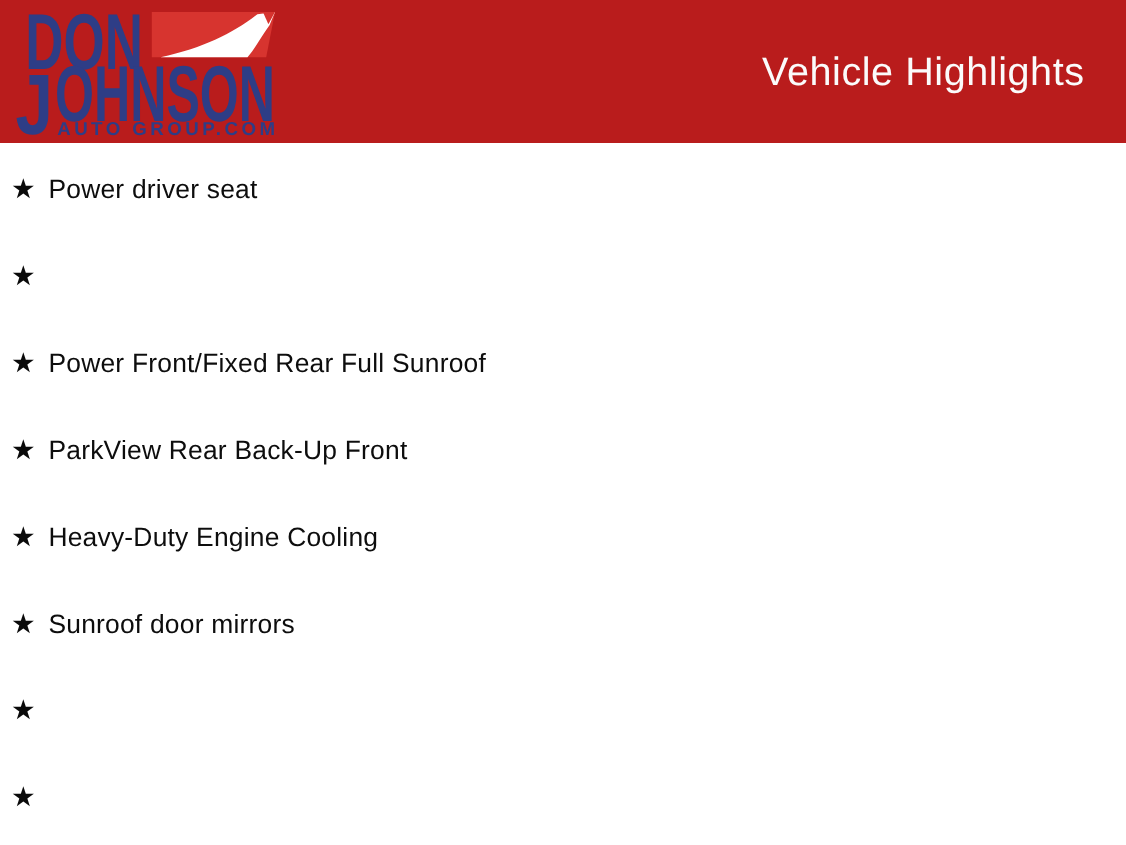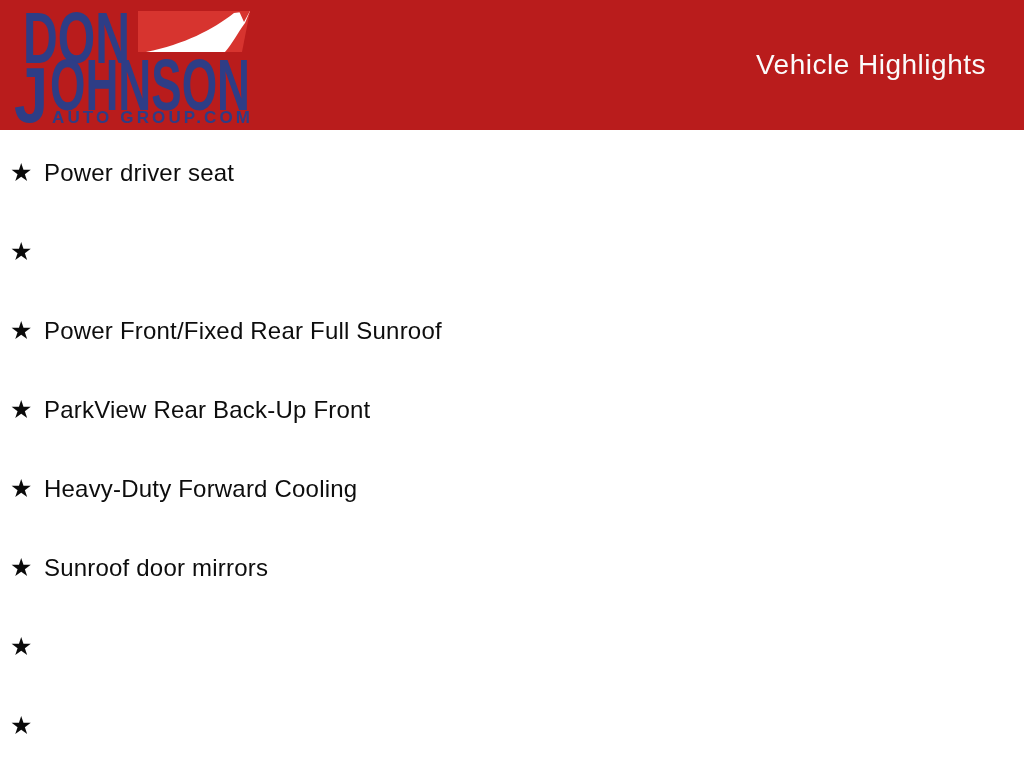--- a/index.html
+++ b/index.html
@@ -19,21 +19,21 @@
     position: relative;
     width: 100%;
     height: 130px;
     background: #b91c1c;
   }
   .header-title {
     position: absolute;
     right: 38px;
     top: 50%;
     transform: translateY(-50%);
-    font-size: 28px;
+    font-size: 36px;
     color: #fbfbfb;
     letter-spacing: 0.5px;
   }
   .logo {
     position: absolute;
     left: 10px;
     top: 8px;
     width: 245px;
     height: 120px;
   }
@@ -101,21 +101,21 @@
     <div class="row">
       <span class="star">★</span>
       <span class="label">Power Front/Fixed Rear Full Sunroof</span>
     </div>
     <div class="row">
       <span class="star">★</span>
       <span class="label">ParkView Rear Back-Up Front</span>
     </div>
     <div class="row">
       <span class="star">★</span>
-      <span class="label">Heavy-Duty Forward Cooling</span>
+      <span class="label">Heavy-Duty Engine Cooling</span>
     </div>
     <div class="row">
       <span class="star">★</span>
       <span class="label">Sunroof door mirrors</span>
     </div>
     <div class="row">
       <span class="star">★</span>
     </div>
     <div class="row">
       <span class="star">★</span>

